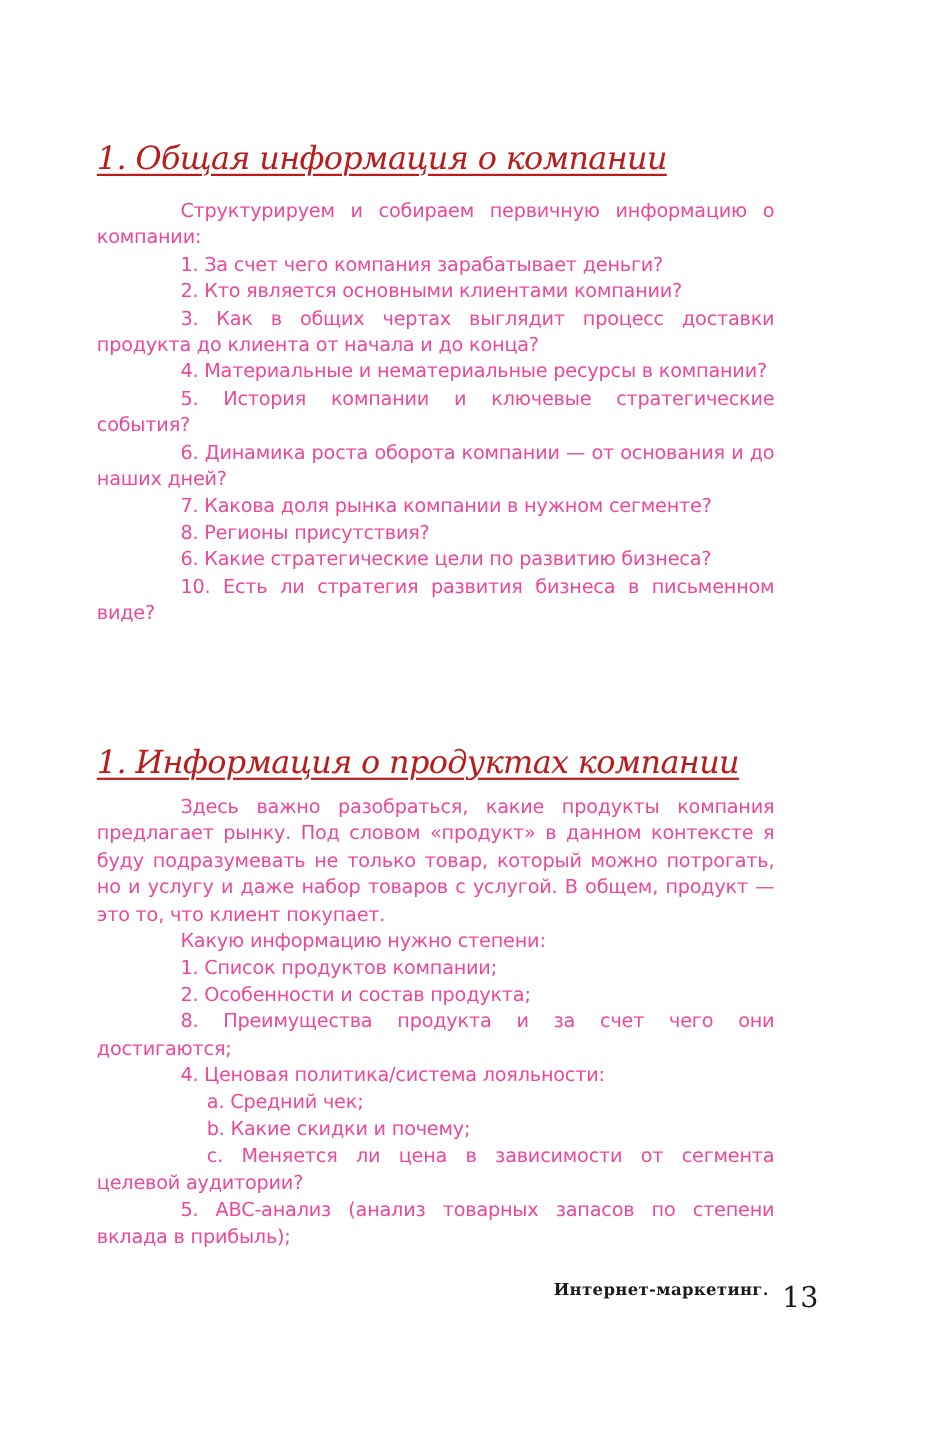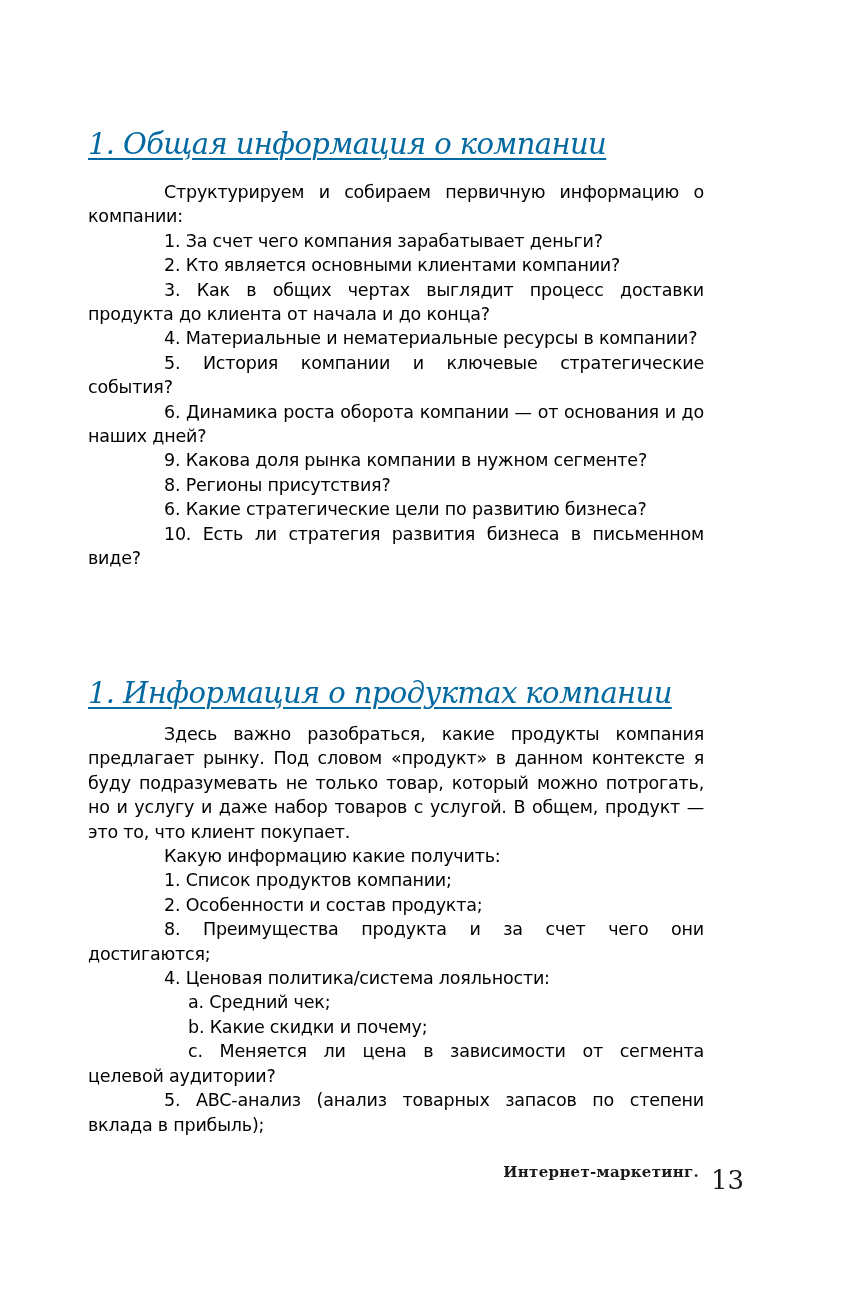--- a/index.html
+++ b/index.html
@@ -3,26 +3,26 @@
 <meta charset="utf-8">
 <style>
   html, body { margin: 0; padding: 0; background: #ffffff; }
   body { width: 844px; height: 1311px; position: relative; overflow: hidden; color: #1a1a1a; }
   .page { position: absolute; left: 88px; top: 0; width: 616px; }
   .heading {
     position: absolute; left: 0;
     font-family: "DejaVu Serif", "Liberation Serif", serif;
     font-style: italic; font-size: 29px; line-height: 36px;
     text-decoration: underline; text-decoration-thickness: 2px; text-underline-offset: 4px;
-    white-space: nowrap; letter-spacing: -0.6px; color: #0369a1;
+    white-space: nowrap; letter-spacing: -0.6px; color: #b91c1c;
   }
   .block {
     position: absolute; left: 0; width: 616px;
     font-family: "DejaVu Sans", "Liberation Sans", sans-serif;
-    font-size: 17.5px; line-height: 24.4px; color: #000000;
+    font-size: 17.5px; line-height: 24.4px; color: #ec4899;
     letter-spacing: -0.2px;
   }
   .p { text-align: justify; text-align-last: left; text-indent: 76px; margin: 0; }
   .p.ind2 { text-indent: 100px; }
   .footer { position: absolute; top: 1163px; right: 145px; text-align: right;
     font-family: "DejaVu Serif", "Liberation Serif", serif; }
   .footer .t1 { font-weight: bold; font-size: 15px; line-height: 19px; letter-spacing: 0.3px; }
   .footer .t2 { font-style: italic; font-size: 13px; line-height: 17px; }
   .pagenum { position: absolute; top: 1164px; left: 711px;
     font-family: "DejaVu Serif", "Liberation Serif", serif; font-size: 26px; line-height: 32px; }
@@ -35,31 +35,31 @@
   <div class="heading" style="top:126px;">1. Общая информация о компании</div>
 
   <div class="block" style="top:180px;">
     <p class="p">Структурируем и собираем первичную информацию о компании:</p>
     <p class="p">1. За счет чего компания зарабатывает деньги?</p>
     <p class="p">2. Кто является основными клиентами компании?</p>
     <p class="p">3. Как в общих чертах выглядит процесс доставки продукта до клиента от начала и до конца?</p>
     <p class="p">4. Материальные и нематериальные ресурсы в компании?</p>
     <p class="p">5. История компании и ключевые стратегические события?</p>
     <p class="p">6. Динамика роста оборота компании — от основания и до наших дней?</p>
-    <p class="p">9. Какова доля рынка компании в нужном сегменте?</p>
+    <p class="p">7. Какова доля рынка компании в нужном сегменте?</p>
     <p class="p">8. Регионы присутствия?</p>
     <p class="p">6. Какие стратегические цели по развитию бизнеса?</p>
     <p class="p">10. Есть ли стратегия развития бизнеса в письменном виде?</p>
   </div>
 
   <div class="heading" style="top:675px;">1. Информация о продуктах компании</div>
 
   <div class="block" style="top:722px;">
     <p class="p">Здесь важно разобраться, какие продукты компания предлагает рынку. Под словом «продукт» в данном контексте я буду подразумевать не только товар, который можно потрогать, но и услугу и даже набор товаров с услугой. В общем, продукт — это то, что клиент покупает.</p>
-    <p class="p">Какую информацию какие получить:</p>
+    <p class="p">Какую информацию нужно степени:</p>
     <p class="p">1. Список продуктов компании;</p>
     <p class="p">2. Особенности и состав продукта;</p>
     <p class="p">8. Преимущества продукта и за счет чего они достигаются;</p>
     <p class="p">4. Ценовая политика/система лояльности:</p>
     <p class="p ind2">a. Средний чек;</p>
     <p class="p ind2">b. Какие скидки и почему;</p>
     <p class="p ind2">c. Меняется ли цена в зависимости от сегмента целевой аудитории?</p>
     <p class="p">5. ABC-анализ (анализ товарных запасов по степени вклада в прибыль);</p>
   </div>
 </div>

